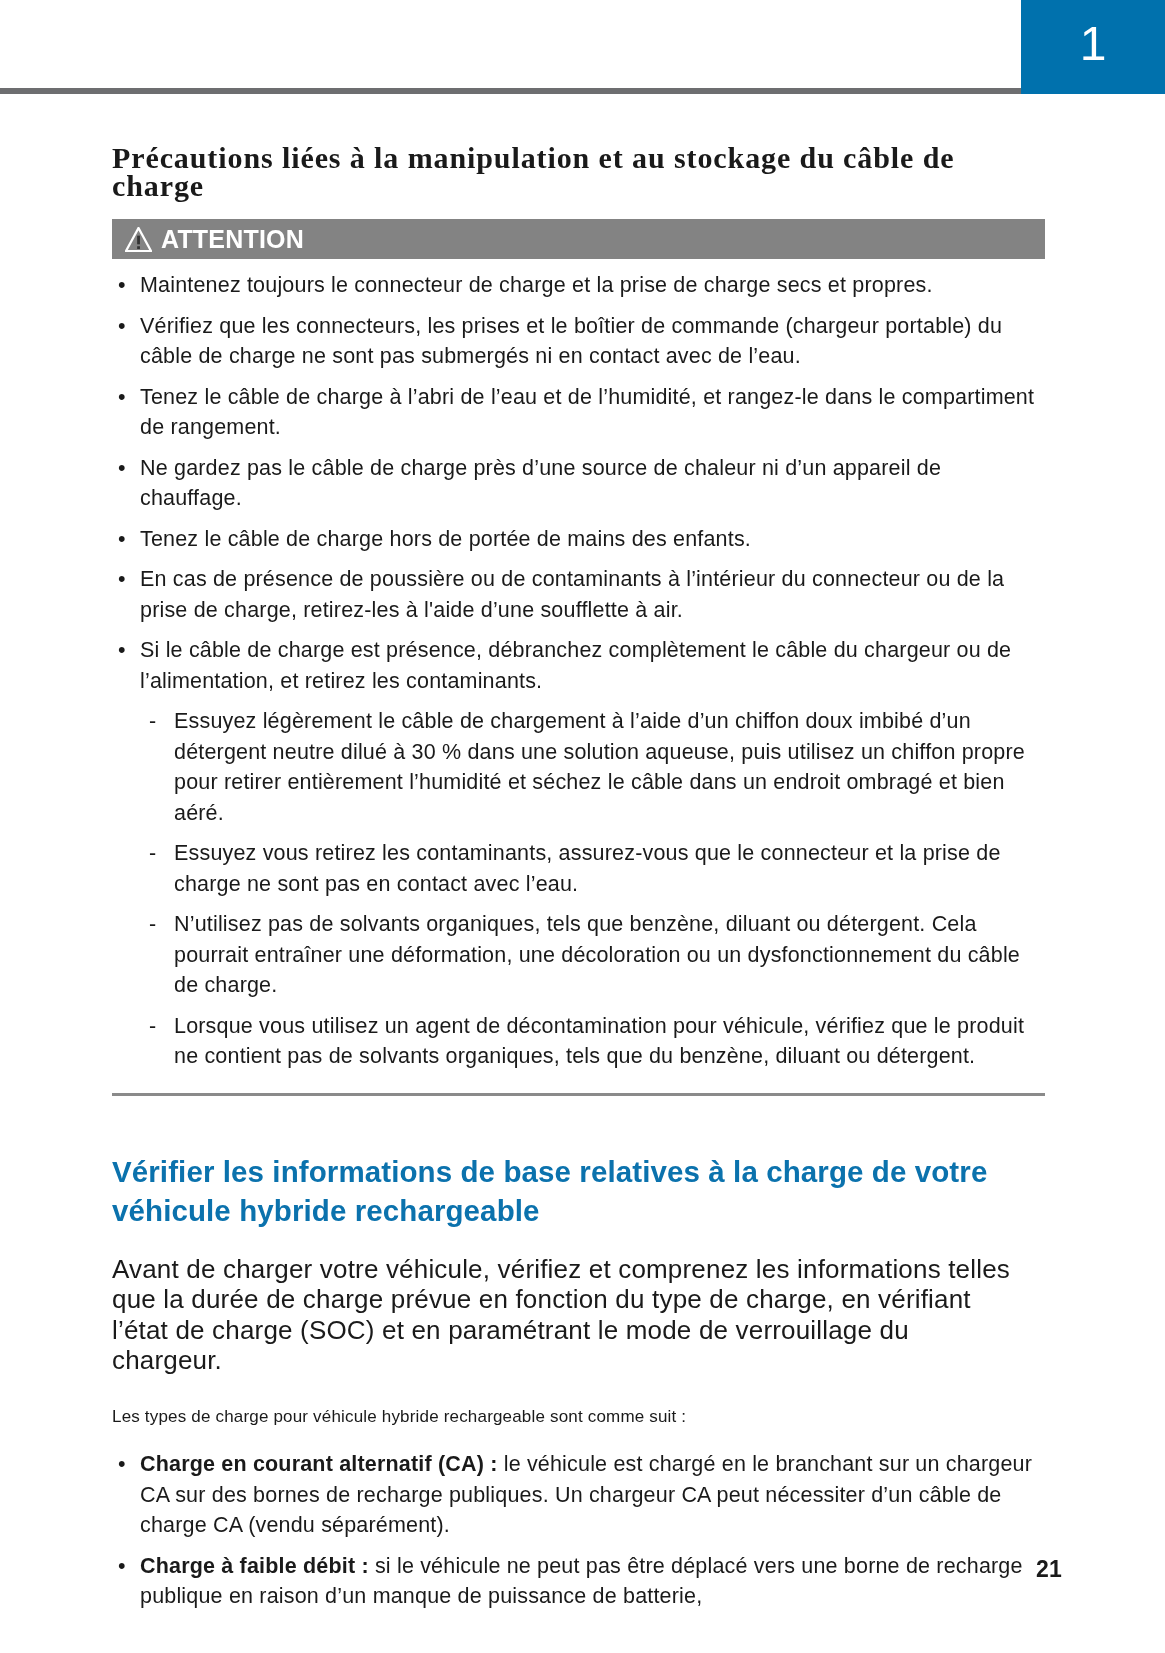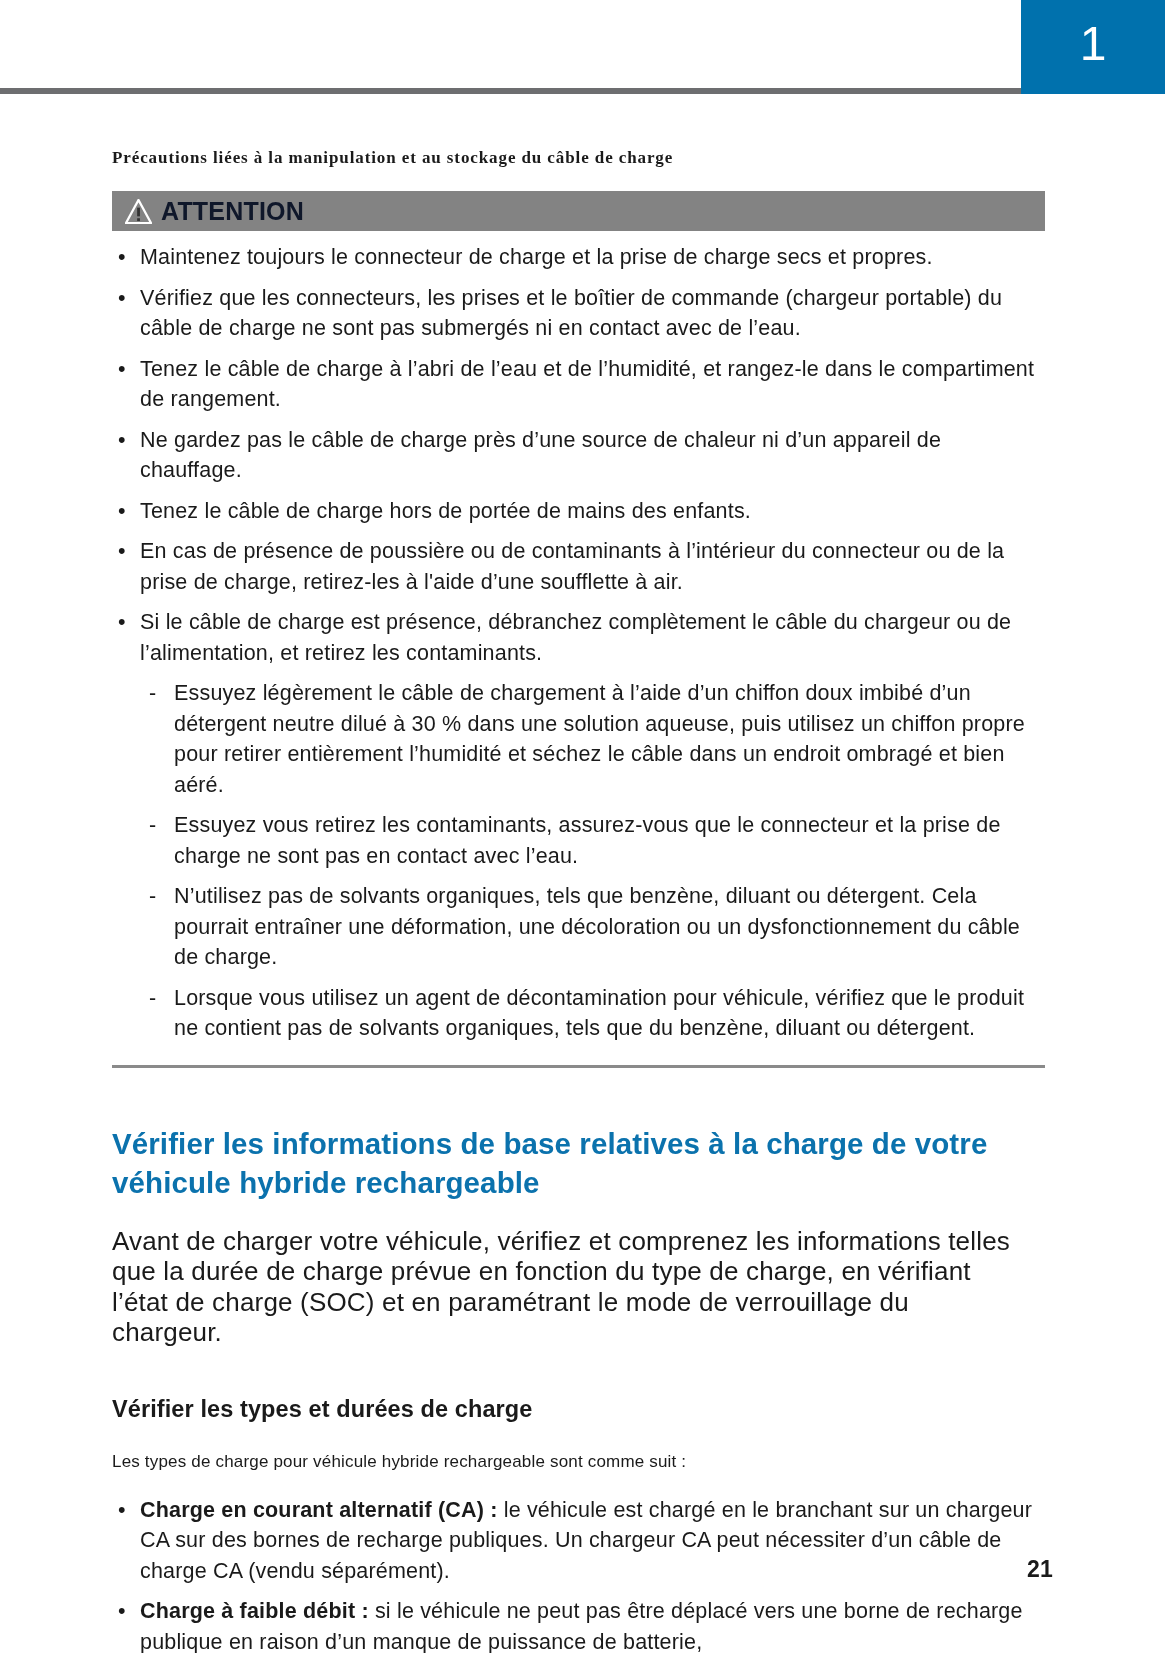--- a/index.html
+++ b/index.html
@@ -58,21 +58,21 @@
     position: absolute;
     top: 96px;
     left: 112px;
     width: 933px;
   }
 
   
   .section-title {
     font-family: "Liberation Serif", serif;
     font-weight: bold;
-    font-size: 17px;
+    font-size: 30px;
     letter-spacing: 0.9px;
     color: #1a1a1a;
     margin-top: 48px;
     margin-bottom: 0;
     line-height: 28px;
   }
 
   
   .warning-bar {
     margin-top: 19px;
@@ -85,21 +85,21 @@
   }
   .warn-icon {
     width: 27px;
     height: 25px;
     flex: 0 0 auto;
     display: block;
     margin-right: 9px;
     margin-top: 1px;
   }
   .warning-label {
-    color: #0f172a;
+    color: #ffffff;
     font-size: 25px;
     font-weight: bold;
     letter-spacing: 0.2px;
     line-height: 27px;
   }
 
   
   ul.bullets, ul.dashes {
     list-style: none;
     margin: 0;
@@ -194,20 +194,21 @@
   .page-number {
     position: absolute;
     top: 1556px;
     left: 0;
     width: 1053px;
     text-align: right;
     font-size: 23px;
     font-weight: bold;
     color: #1a1a1a;
     letter-spacing: 0.2px;
+    padding-left: 9px;
   }
 </style>
 </head>
 <body>
 
 <div class="page-header">
   <div class="header-rule"></div>
   <div class="chapter-tab">
     <div class="chapter-number">1</div>
   </div>
@@ -243,21 +244,20 @@
       <li class="dash"><span class="marker">-</span><span>N’utilisez pas de solvants organiques, tels que benzène, diluant ou détergent. Cela pourrait entraîner une déformation, une décoloration ou un dysfonctionnement du câble de charge.</span></li>
       <li class="dash"><span class="marker">-</span><span>Lorsque vous utilisez un agent de décontamination pour véhicule, vérifiez que le produit ne contient pas de solvants organiques, tels que du benzène, diluant ou détergent.</span></li>
     </ul>
   </div>
 
   <div class="section-divider"></div>
 
   <h2 class="blue-heading">Vérifier les informations de base relatives à la charge de votre véhicule hybride rechargeable</h2>
   <p class="intro-paragraph">Avant de charger votre véhicule, vérifiez et comprenez les informations telles que la durée de charge prévue en fonction du type de charge, en vérifiant l’état de charge (SOC) et en paramétrant le mode de verrouillage du chargeur.</p>
 
-  <h3 class="sub-heading">Vérifier les types et durées de charge</h3>
   <p class="sub-paragraph">Les types de charge pour véhicule hybride rechargeable sont comme suit :</p>
 
   <ul class="bullets final-bullets">
     <li class="bullet">
       <span class="marker">•</span><span class="lead-term">Charge en courant alternatif (CA) :</span><span> le véhicule est chargé en le branchant sur un chargeur CA sur des bornes de recharge publiques. Un chargeur CA peut nécessiter d’un câble de charge CA (vendu séparément).</span>
     </li>
     <li class="bullet">
       <span class="marker">•</span><span class="lead-term">Charge à faible débit :</span><span> si le véhicule ne peut pas être déplacé vers une borne de recharge publique en raison d’un manque de puissance de batterie,</span>
     </li>
   </ul>

